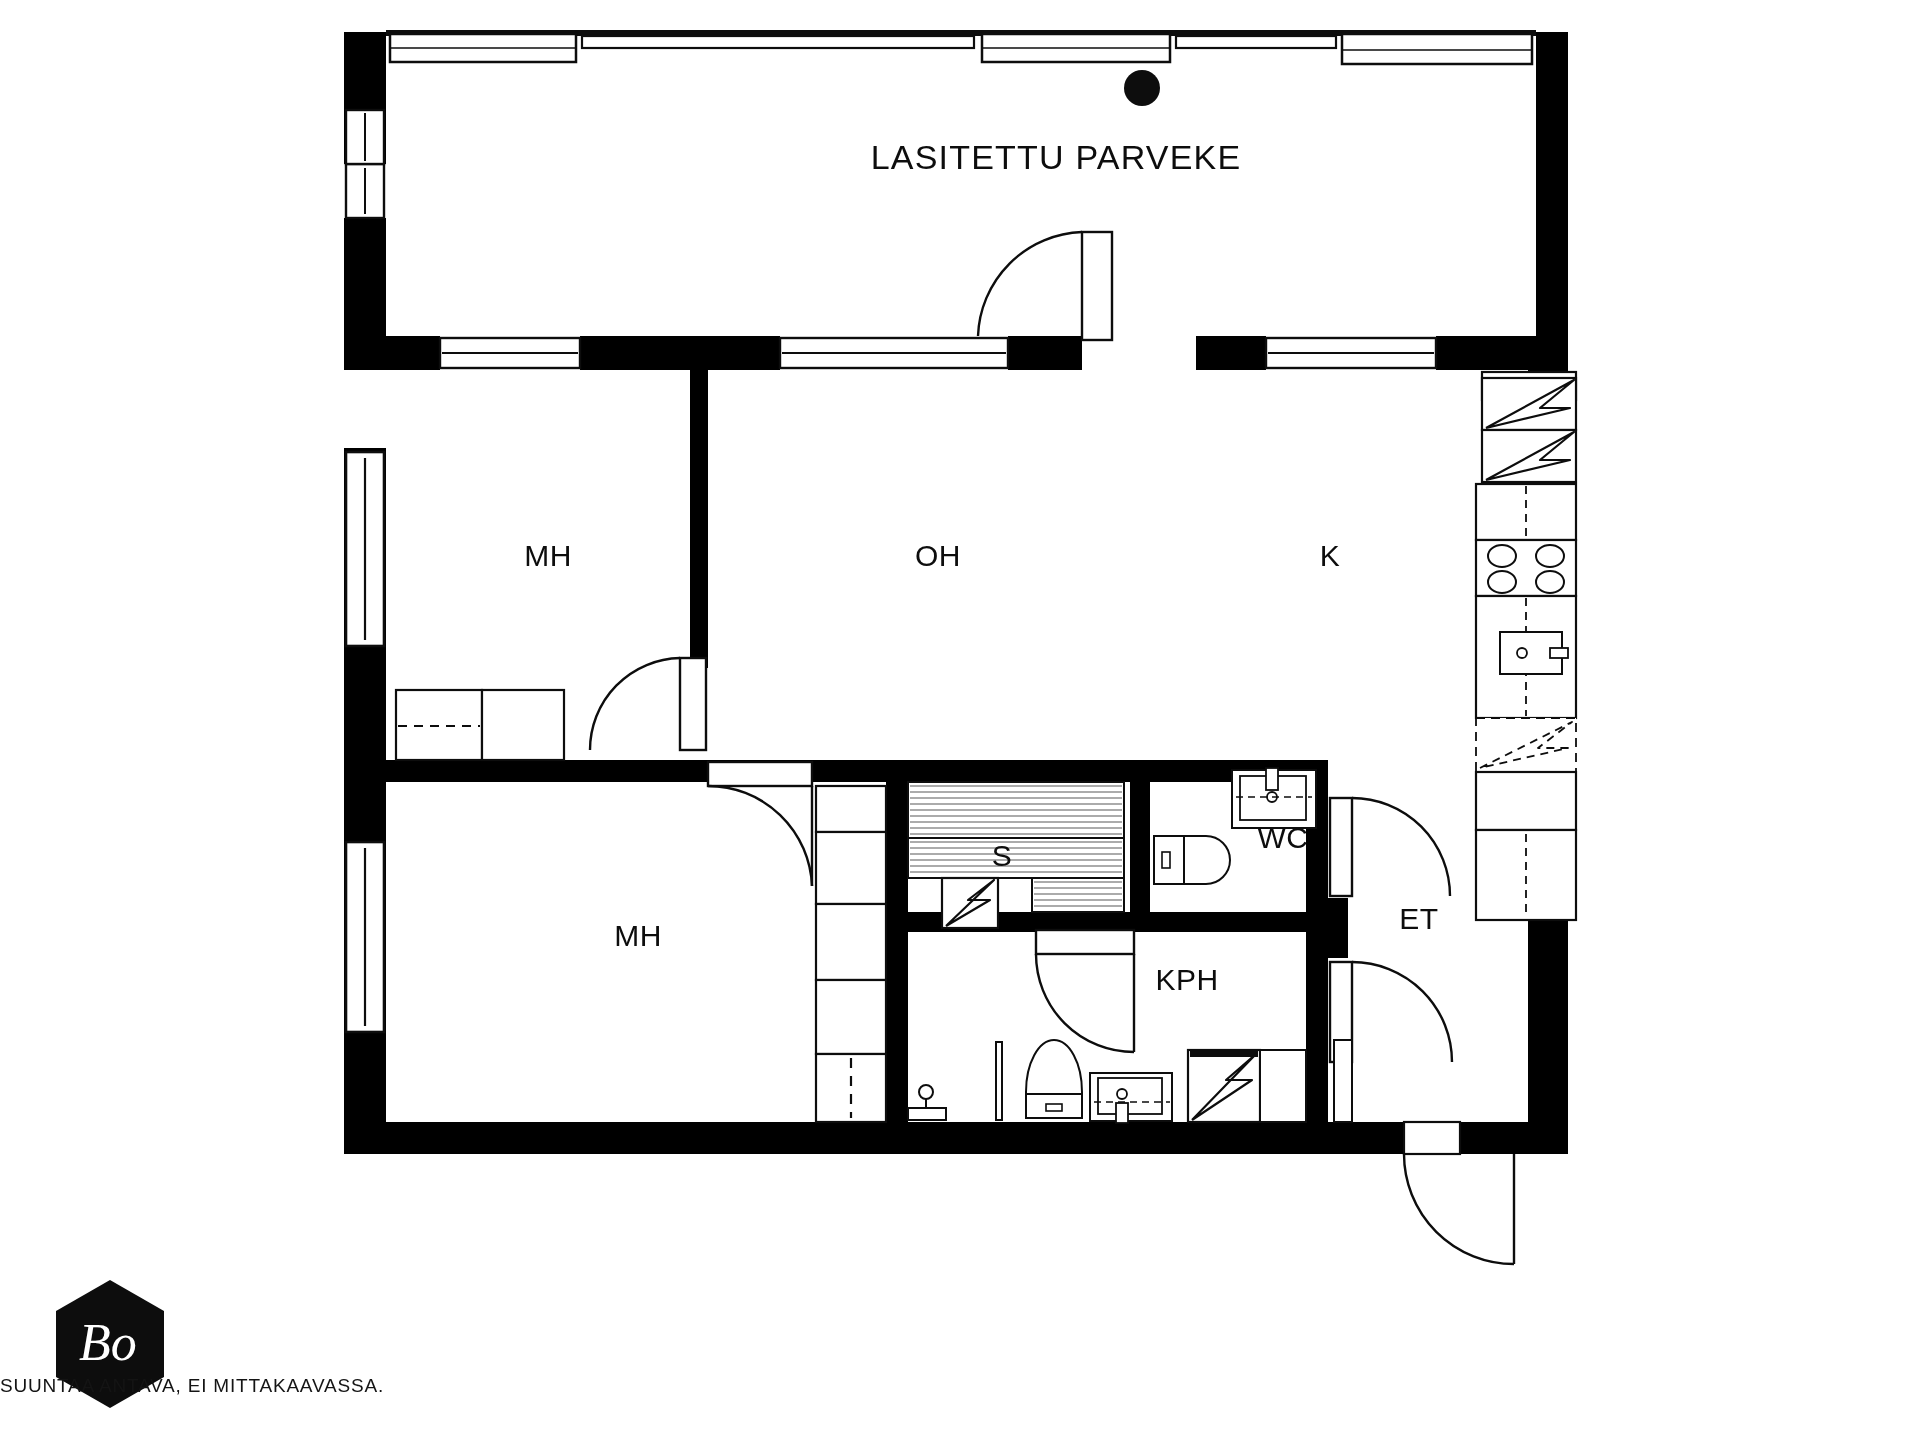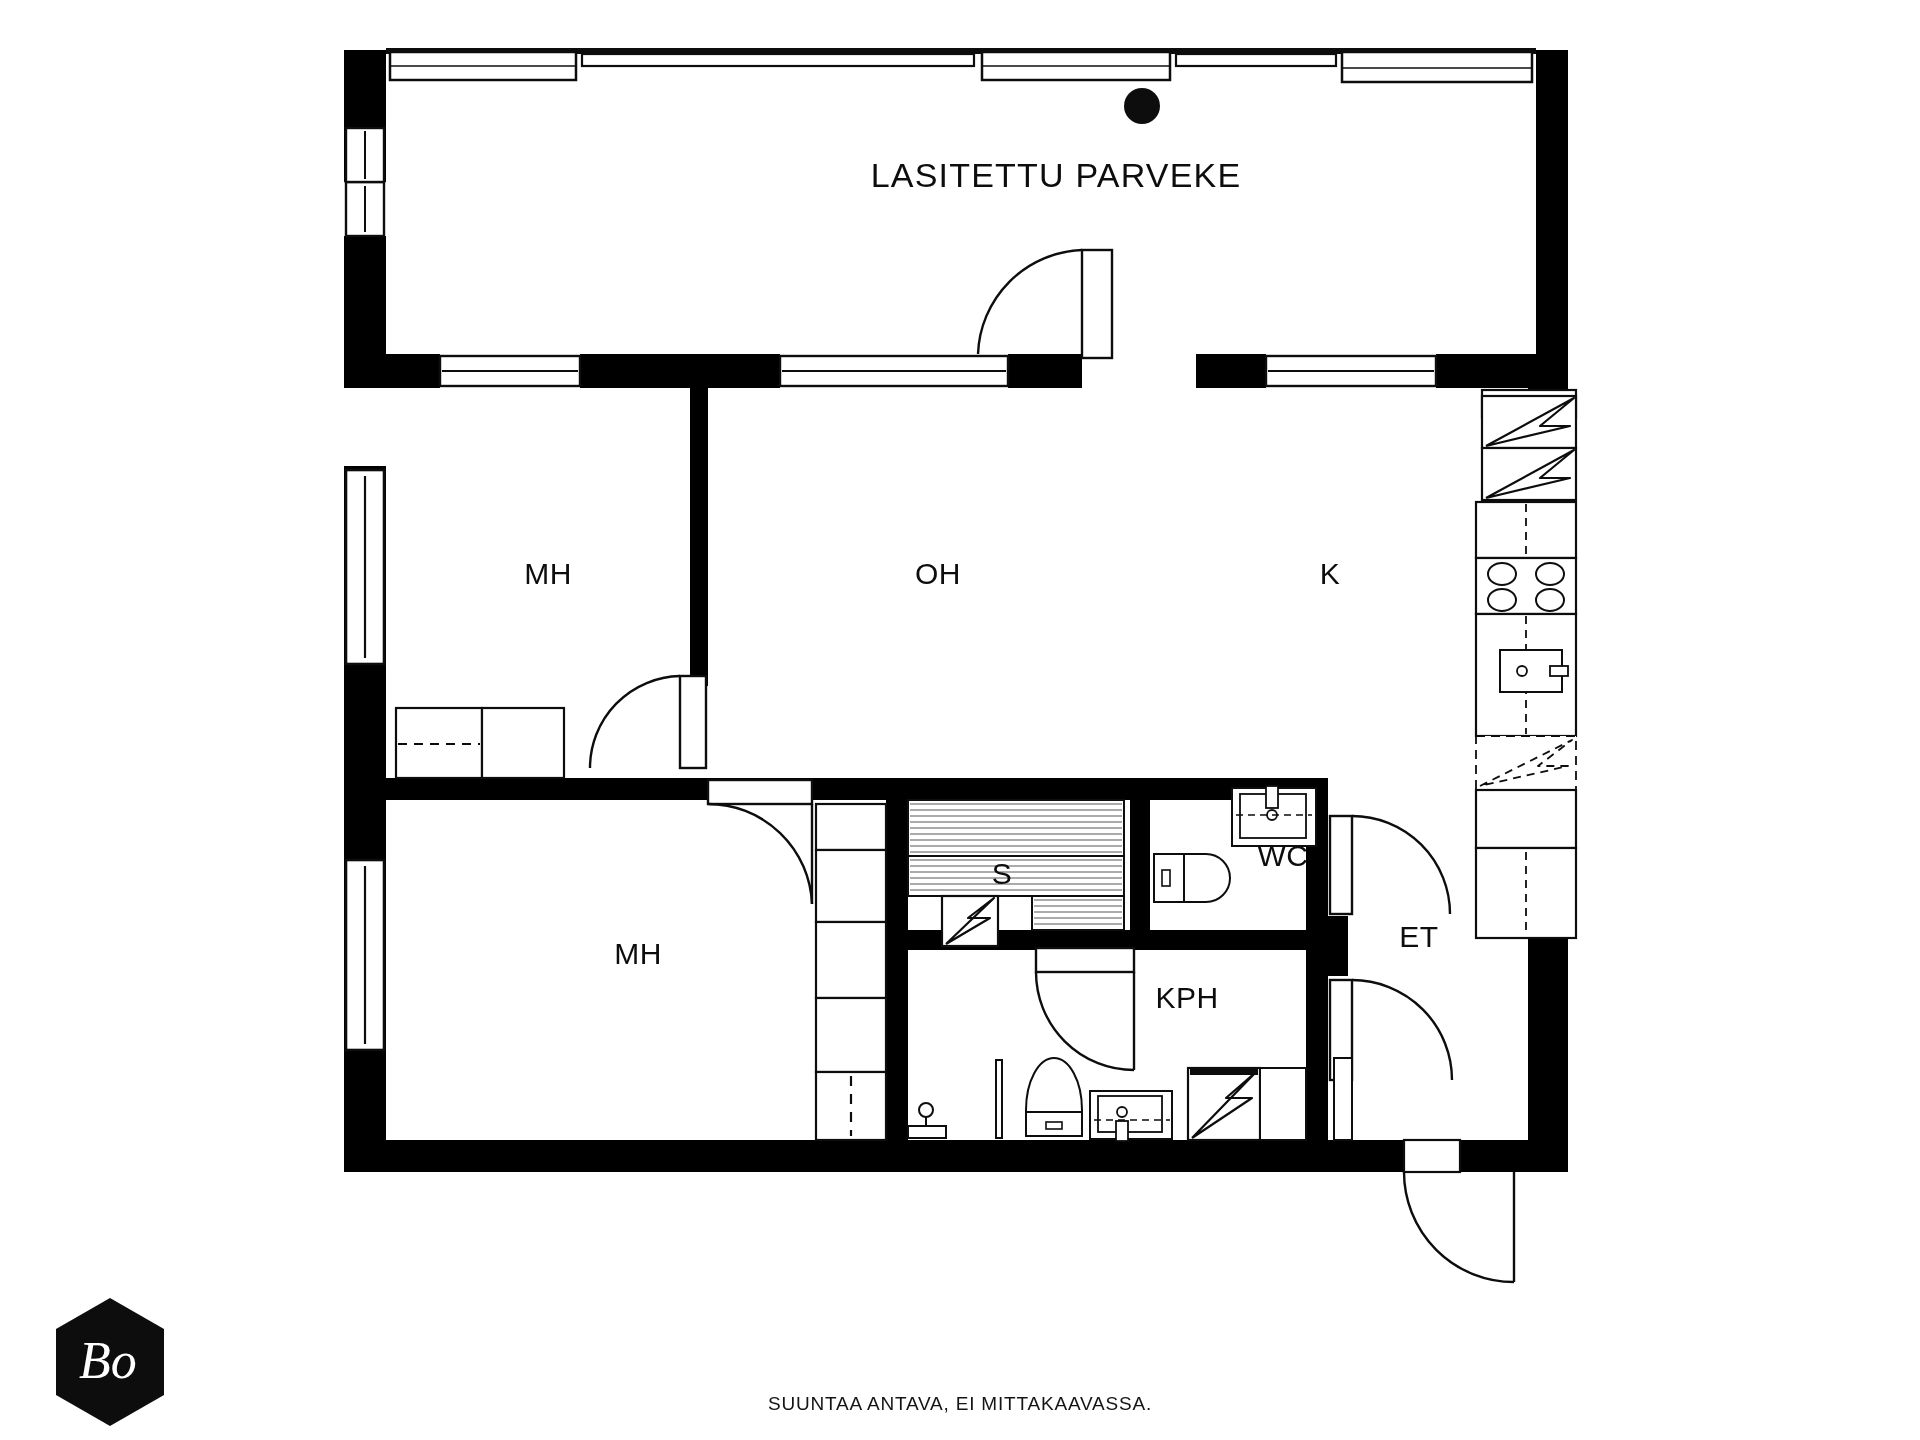--- a/index.html
+++ b/index.html
@@ -9,21 +9,21 @@
   }
   body {
     width: 1920px;
     height: 1440px;
     position: relative;
     font-family: "Liberation Sans", sans-serif;
     overflow: hidden;
   }
   #floorplan-stage {
     position: absolute;
-    left: 0; top: 18px;
+    left: 0; top: 0;
     width: 1920px;
     height: 1168px;
   }
   svg#plan-svg {
     display: block;
     width: 1920px;
     height: 1440px;
   }
   .room-label {
     font-family: "Liberation Sans", sans-serif;
@@ -39,21 +39,20 @@
     letter-spacing: 1.2px;
     fill: #0d0d0d;
     text-anchor: middle;
     dominant-baseline: middle;
   }
   .footer-note {
     position: absolute;
     left: 0;
     top: 1375px;
     width: 1920px;
-    text-align: center;
     font-family: "Liberation Sans", sans-serif;
     font-size: 19px;
     letter-spacing: 0.8px;
     color: #141414;
   }
   #brand-logo {
     position: absolute;
     left: 52px;
     top: 1278px;
     width: 116px;

